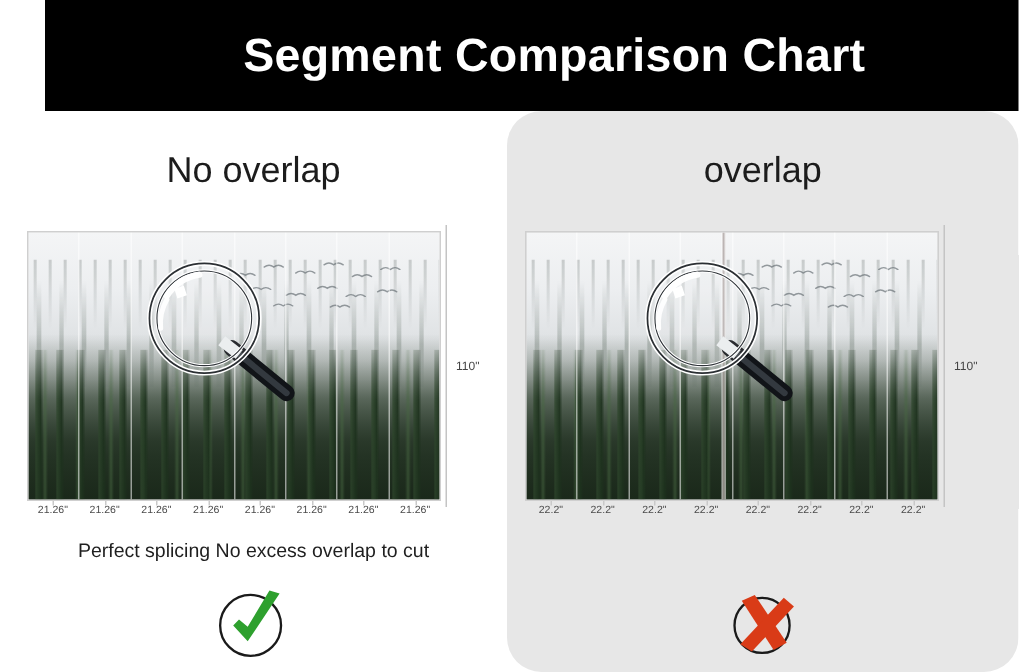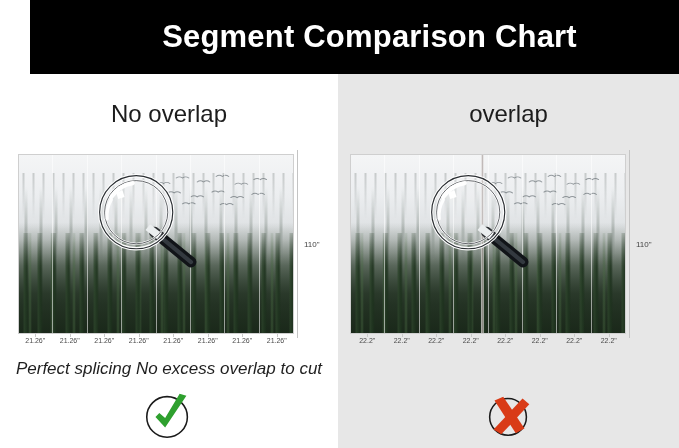--- a/index.html
+++ b/index.html
@@ -54,20 +54,21 @@
     height: 374px;
     box-sizing: border-box;
   }
   .panel-left {
     width: 338px;
     background: #ffffff;
   }
   .panel-right {
     width: 341px;
     background: #e7e7e7;
+    border-radius: 23px;
   }
 
   .panel-heading {
     position: absolute;
     top: 26px;
     left: 0;
     width: 100%;
     text-align: center;
     font-size: 24px;
     color: #1c1c1c;
@@ -265,24 +266,23 @@
     background: #c9c9c9;
   }
 
   
   .caption {
     position: absolute;
     top: 285px;
     left: 0;
     width: 100%;
     text-align: center;
-    font-size: 17px;
+    font-size: 13px;
     color: #1f1f1f;
     font-family: "Liberation Sans", sans-serif;
-    font-style: italic;
   }
   .verdict {
     position: absolute;
     top: 312px;
     left: 0;
     width: 100%;
     display: flex;
     justify-content: center;
   }
 </style>

